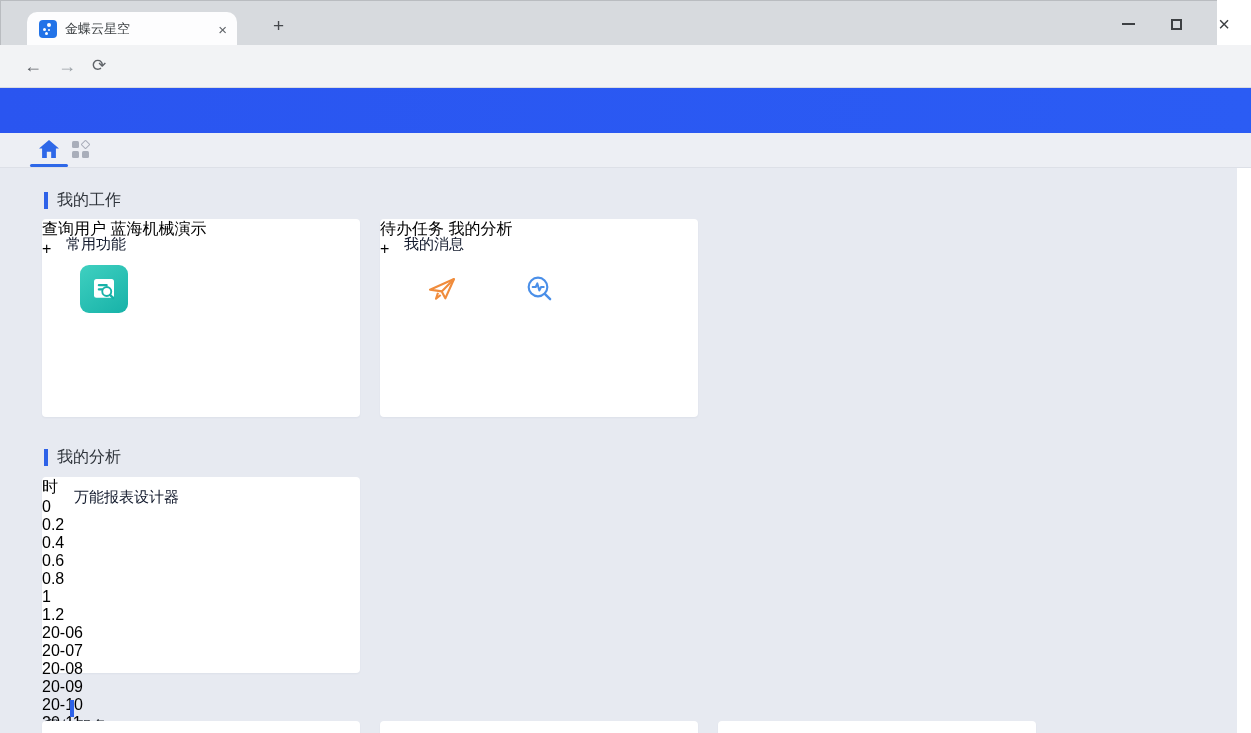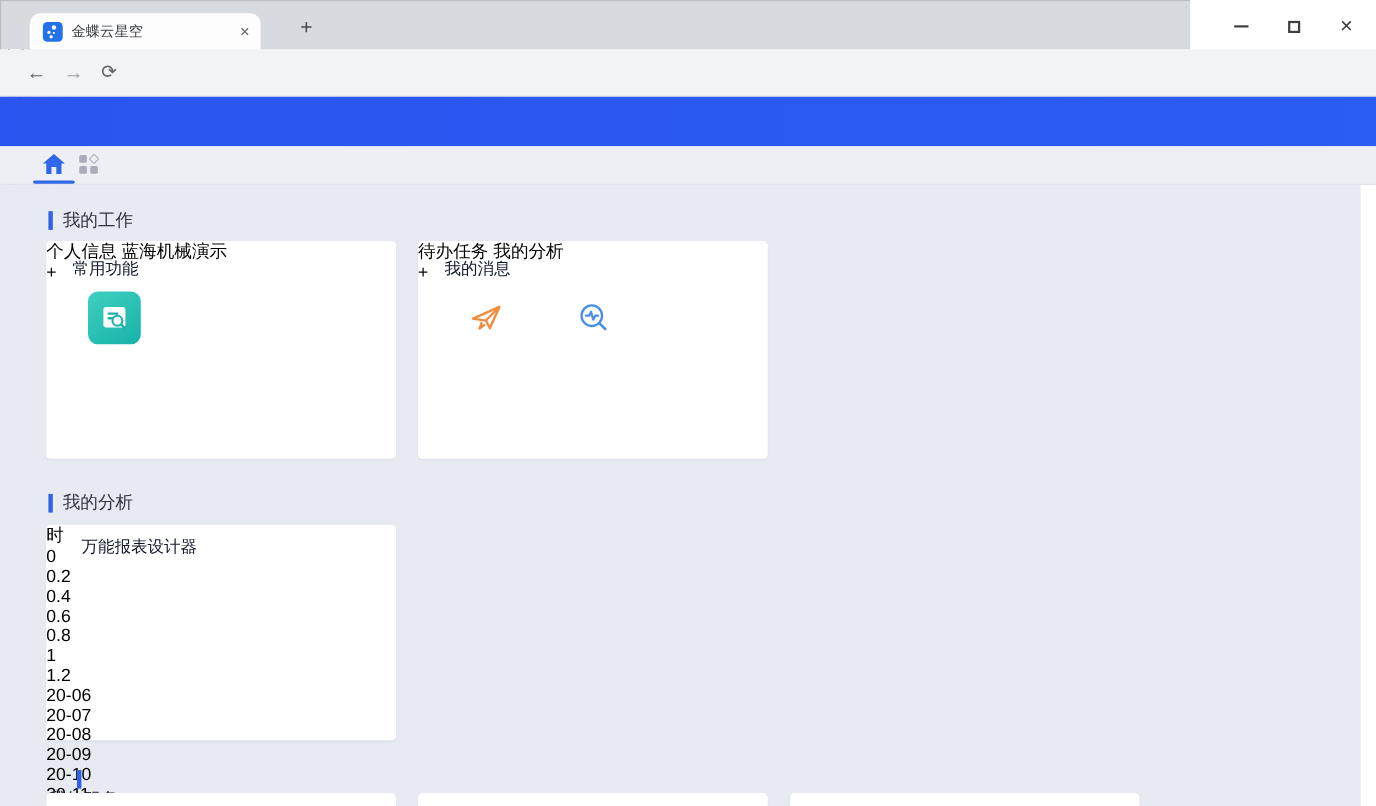--- a/index.html
+++ b/index.html
@@ -1,21 +1,21 @@
 <!DOCTYPE html>
 <html><head>
 <meta charset="utf-8">
 <style>
   * { margin:0; padding:0; box-sizing:border-box; }
   html,body { width:1251px; height:733px; overflow:hidden; }
   body { font-family:"Liberation Sans","DejaVu Sans",sans-serif; background:#fff; position:relative; }
   .screen { position:absolute; inset:0; }
 
   
-  .titlebar { position:absolute; left:0; top:0; width:1082px; height:45px; background:#d7dade; border-top:1px solid #b9bcc0; border-left:1px solid #b9bcc0; }
+  .titlebar { position:absolute; left:0; top:0; width:1217px; height:45px; background:#d7dade; border-top:1px solid #b9bcc0; border-left:1px solid #b9bcc0; }
   .tab { position:absolute; left:26px; top:11px; width:210px; height:34px; background:#fdfdfe; border-radius:10px 10px 0 0; display:flex; align-items:center; padding:0 10px 0 12px; }
   .favicon { width:18px; height:18px; border-radius:4px; background:#2273e8; position:relative; flex:0 0 auto; }
   .favicon i { position:absolute; background:#fff; border-radius:50%; }
   .favicon .d1 { width:4px; height:4px; left:8px; top:3px; }
   .favicon .d2 { width:3px; height:3px; left:4px; top:8px; }
   .favicon .d3 { width:2px; height:2px; left:9px; top:9px; }
   .favicon .d4 { width:3px; height:3px; left:6px; top:12px; }
   .tab-title { font-size:13px; color:#3c4043; margin-left:8px; white-space:nowrap; overflow:hidden; flex:1; }
   .tab-close { font-size:15px; color:#5f6368; margin-left:6px; line-height:1; }
   .newtab { position:absolute; left:272px; top:14px; font-size:19px; color:#45484c; font-weight:400; }
@@ -262,21 +262,21 @@
       <span class="card-title">常用功能</span>
       <div class="tile teal p1">
         <svg width="30" height="30" viewBox="0 0 24 24">
             <rect x="4" y="4" width="16" height="15" rx="2" fill="#fff"></rect>
             <rect x="7" y="8" width="8" height="1.8" rx=".9" fill="#17b2a8"></rect>
             <rect x="7" y="11.4" width="5.5" height="1.8" rx=".9" fill="#17b2a8"></rect>
             <circle cx="14.2" cy="14" r="3.6" fill="#fff" stroke="#17b2a8" stroke-width="1.5"></circle>
             <path d="M16.8 16.7l2.6 2.6" stroke="#17b2a8" stroke-width="1.8" stroke-linecap="round"></path>
           </svg>
       </div>
-      <span class="tile-label lb1">个人信息</span>
+      <span class="tile-label lb1">查询用户</span>
       <div class="tile purple p2">
         <svg width="30" height="30" viewBox="0 0 24 24">
             <polygon points="12,3 20,7.5 12,12 4,7.5" fill="#ffffff" opacity=".95"></polygon>
             <polygon points="4,7.5 12,12 12,21 4,16.5" fill="#ffffff" opacity=".6"></polygon>
             <polygon points="20,7.5 12,12 12,21 20,16.5" fill="#ffffff" opacity=".8"></polygon>
           </svg>
       </div>
       <span class="tile-label lb2">蓝海机械演示</span>
       <div class="addtile">+</div>
     </div>

